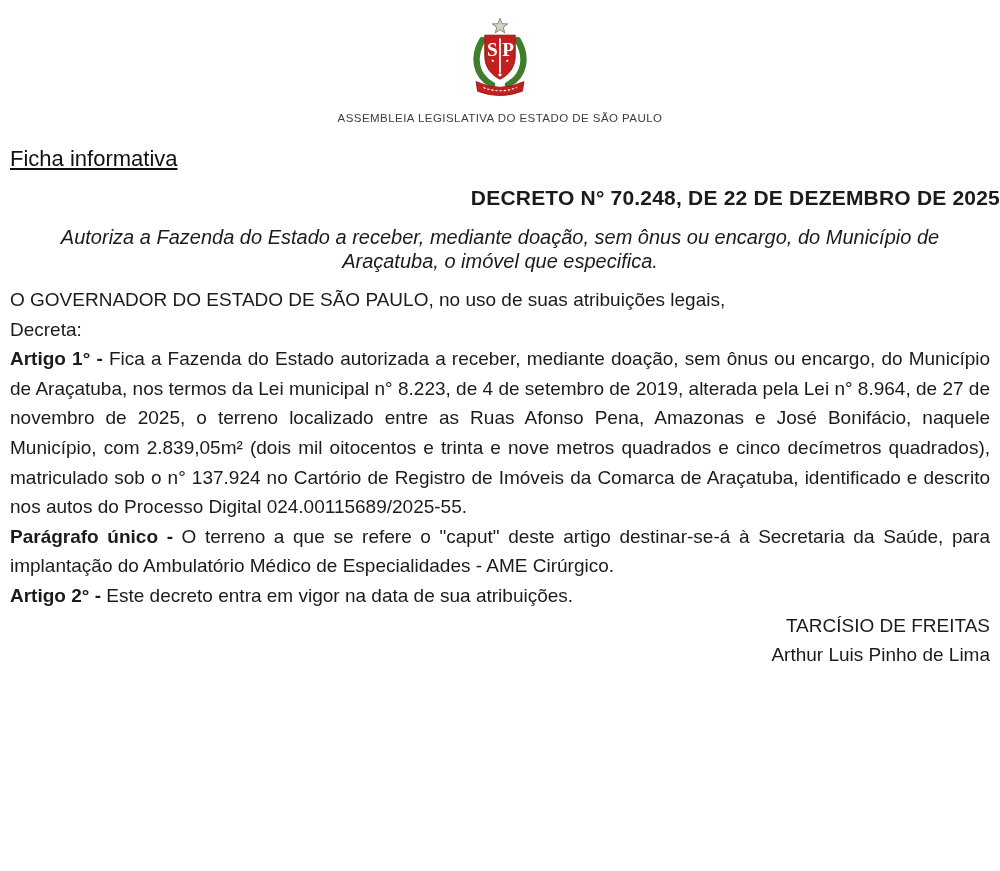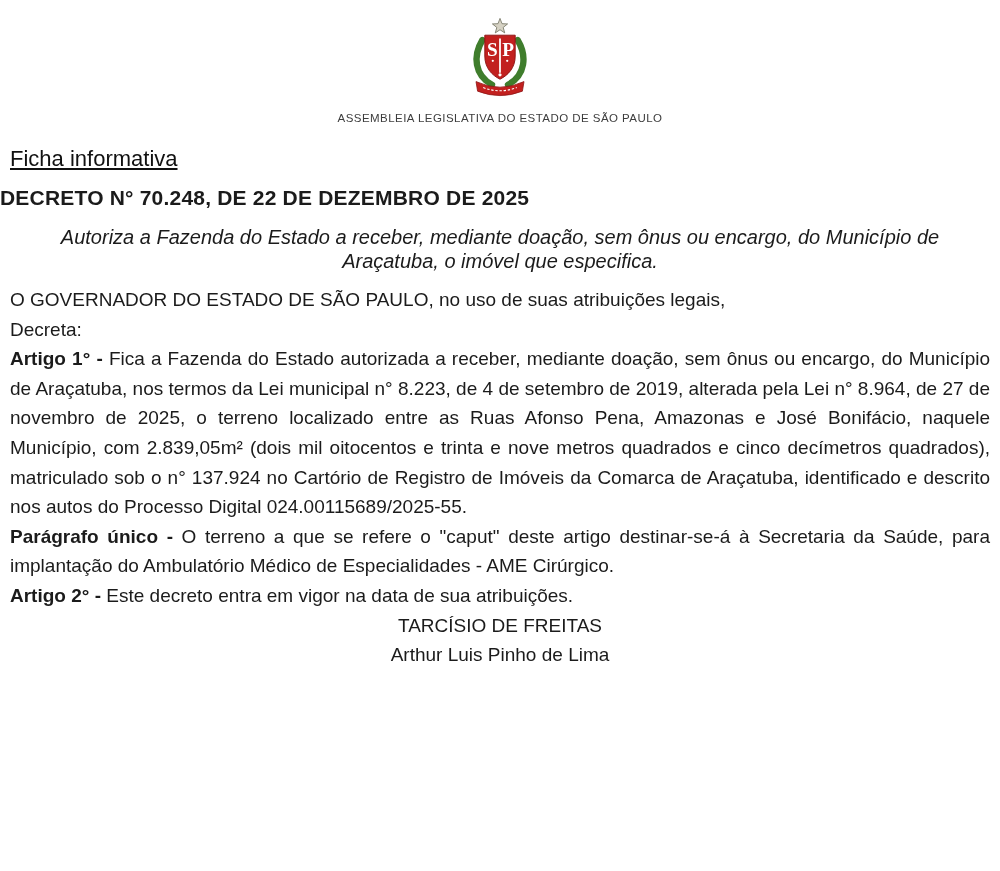--- a/index.html
+++ b/index.html
@@ -29,21 +29,21 @@
   }
   .ficha-link {
     display: inline-block;
     margin: 22px 11px 0 10px;
     font-size: 22px;
     color: #111111;
     text-decoration: underline;
     cursor: pointer;
   }
   .decree-title {
-    text-align: left;
+    text-align: right;
     font-size: 21px;
     font-weight: bold;
     margin: 14px 0 0 0;
     letter-spacing: 0.2px;
   }
   .decree-summary {
     text-align: center;
     font-style: italic;
     font-size: 20px;
     line-height: 24px;
@@ -52,21 +52,21 @@
   .doc-body {
     margin: 12px 10px 0 10px;
     font-size: 19px;
     line-height: 29.6px;
   }
   .doc-body p {
     margin: 0;
     text-align: justify;
   }
   .doc-body .signature {
-    text-align: center;
+    text-align: right;
   }
   .crest-letter {
     font-family: "Liberation Serif", serif;
     font-weight: bold;
   }
 </style>
 </head>
 <body>
 
 

